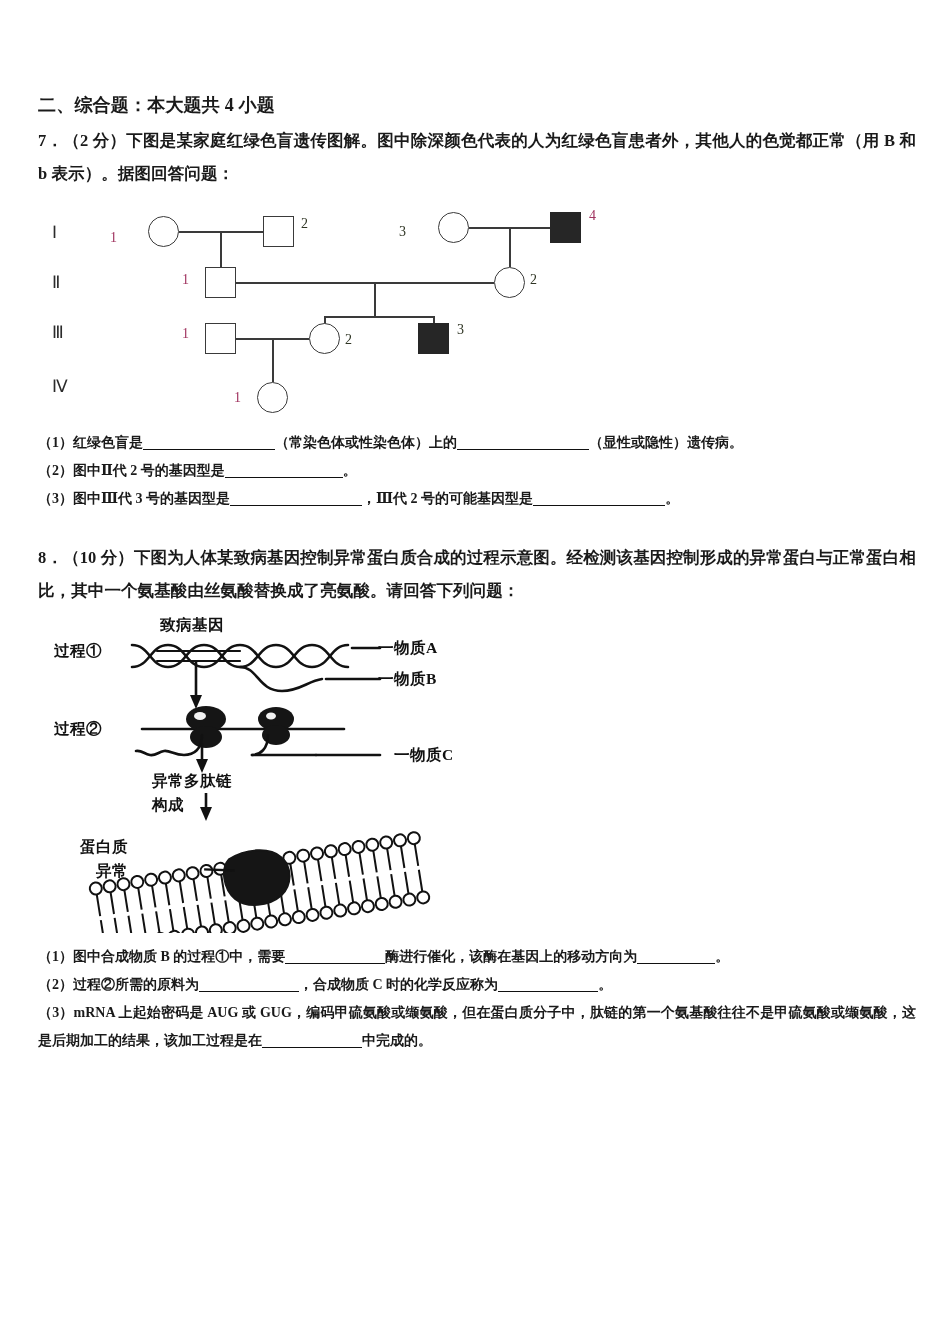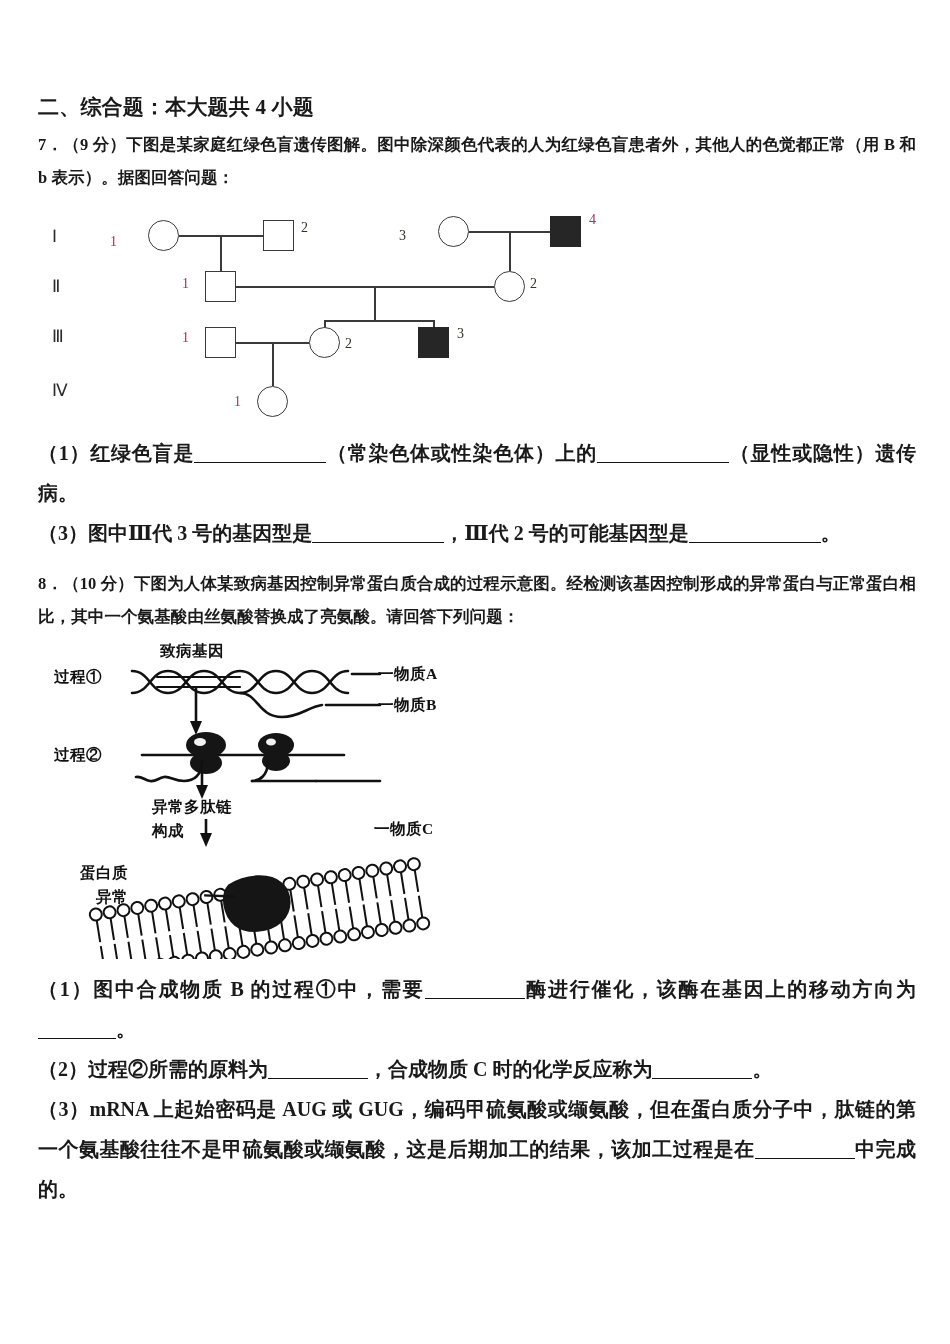--- a/index.html
+++ b/index.html
@@ -23,37 +23,37 @@
   }
   .content {
     position: absolute;
     left: 38px;
     top: 92px;
     width: 878px;
   }
 
   
   .section-head {
-    font-size: 21px;
+    font-size: 18px;
     font-weight: bold;
     line-height: 1.45;
     margin: 0 0 6px 0;
     letter-spacing: 0.2px;
   }
   .q-block {
     font-size: 16.5px;
     font-weight: bold;
     line-height: 2.0;
     margin: 0;
     text-align: justify;
     text-justify: inter-ideograph;
     letter-spacing: 0.1px;
   }
   .sub-q {
-    font-size: 20px;
+    font-size: 14px;
     font-weight: bold;
     line-height: 2.0;
     margin: 0;
     text-align: justify;
     text-justify: inter-ideograph;
   }
   .blank-s  { display:inline-block; border-bottom:1.4px solid #111; width:78px;  vertical-align:-3px; }
   .blank-m  { display:inline-block; border-bottom:1.4px solid #111; width:100px; vertical-align:-3px; }
   .blank-l  { display:inline-block; border-bottom:1.4px solid #111; width:118px; vertical-align:-3px; }
   .blank-xl { display:inline-block; border-bottom:1.4px solid #111; width:132px; vertical-align:-3px; }
@@ -125,21 +125,21 @@
 </style>
 </head>
 <body>
 
 <div class="page">
   <div class="content">
 
     <p class="section-head">二、综合题：本大题共 4 小题</p>
 
     <p class="q-block">
-      <span>7．</span><span>（9 分）</span><span>下图是某家庭红绿色盲遗传图解。图中除深颜色代表的人为红绿色盲患者外，其他人的色觉都正常（用 B 和 b 表示）。据图回答问题：</span>
+      <span>7．</span><span>（2 分）</span><span>下图是某家庭红绿色盲遗传图解。图中除深颜色代表的人为红绿色盲患者外，其他人的色觉都正常（用 B 和 b 表示）。据图回答问题：</span>
     </p>
 
     <div class="pedigree-wrap">
 
       <span class="gen-label" style="left:0px;  top:18px;">Ⅰ</span>
       <span class="gen-label" style="left:0px;  top:68px;">Ⅱ</span>
       <span class="gen-label" style="left:0px;  top:118px;">Ⅲ</span>
       <span class="gen-label" style="left:0px;  top:172px;">Ⅳ</span>
 
       <div class="sym circle" style="left:96px; top:12px; width:31px; height:31px;"></div>
@@ -192,27 +192,30 @@
       <div class="line v" style="left:220px; top:134px; height:44px;"></div>
 
       <div class="sym circle" style="left:205px; top:178px; width:31px; height:31px;"></div>
       <span class="ped-num pink" style="left:182px; top:186px;">1</span>
     </div>
 
     <p class="sub-q">
       <span>（1）红绿色盲是</span><span class="blank-xl"></span><span>（常染色体或性染色体）上的</span><span class="blank-xl"></span><span>（显性或隐性）遗传病。</span>
     </p>
 
+    <p class="sub-q">
+      <span>（2）图中Ⅱ代 2 号的基因型是</span><span class="blank-l"></span><span>。</span>
+    </p>
 
     <p class="sub-q">
       <span>（3）图中Ⅲ代 3 号的基因型是</span><span class="blank-xl"></span><span>，Ⅲ代 2 号的可能基因型是</span><span class="blank-xl"></span><span>。</span>
     </p>
 
 
-    <p class="q-block" style="margin-top:14px;">
+    <p class="q-block" style="margin-top:28px;">
       <span>8．</span><span>（10 分）</span><span>下图为人体某致病基因控制异常蛋白质合成的过程示意图。经检测该基因控制形成的异常蛋白与正常蛋白相比，其中一个氨基酸由丝氨酸替换成了亮氨酸。请回答下列问题：</span>
     </p>
 
     <div class="bio-wrap">
       <svg class="bio-svg" width="408" height="318" viewBox="0 0 408 318">
         <g stroke="#111" fill="none" stroke-width="2.6" stroke-linecap="round">
 
           <path d="M78,30 C96,30 96,52 114,52 C132,52 132,30 150,30 C168,30 168,52 186,52
                    C204,52 204,30 222,30 C240,30 240,52 258,52 C276,52 276,30 294,30"></path>
           <path d="M78,52 C96,52 96,30 114,30 C132,30 132,52 150,52 C168,52 168,30 186,30
@@ -377,21 +380,21 @@
                    C210,293 188,291 178,280 C168,269 168,248 178,240 Z" fill="#151515" stroke="#151515" stroke-width="2"></path>
           <line x1="152" y1="246" x2="182" y2="252" stroke="#111" stroke-width="2.4"></line>
         </g>
       </svg>
 
       <span class="bio-label" style="left:106px; top:0px;font-family:Liberation Mono, monospace;">致病基因</span>
       <span class="bio-label" style="left:0px;   top:26px;">过程①</span>
       <span class="bio-label" style="left:324px; top:23px;">一物质A</span>
       <span class="bio-label" style="left:324px; top:54px;">一物质B</span>
       <span class="bio-label" style="left:0px;   top:104px;">过程②</span>
-      <span class="bio-label" style="left:320px; top:130px;margin-top:48px;">一物质C</span>
+      <span class="bio-label" style="left:340px; top:130px;">一物质C</span>
       <span class="bio-label" style="left:98px;  top:156px;">异常多肽链</span>
       <span class="bio-label" style="left:98px;  top:180px;">构成</span>
       <span class="bio-label" style="left:42px;  top:198px;margin-top:48px;">异常</span>
       <span class="bio-label" style="left:26px;  top:222px;">蛋白质</span>
     </div>
 
     <p class="sub-q">
       <span>（1）图中合成物质 B 的过程①中，需要</span><span class="blank-m"></span><span>酶进行催化，该酶在基因上的移动方向为</span><span class="blank-s"></span><span>。</span>
     </p>
 

